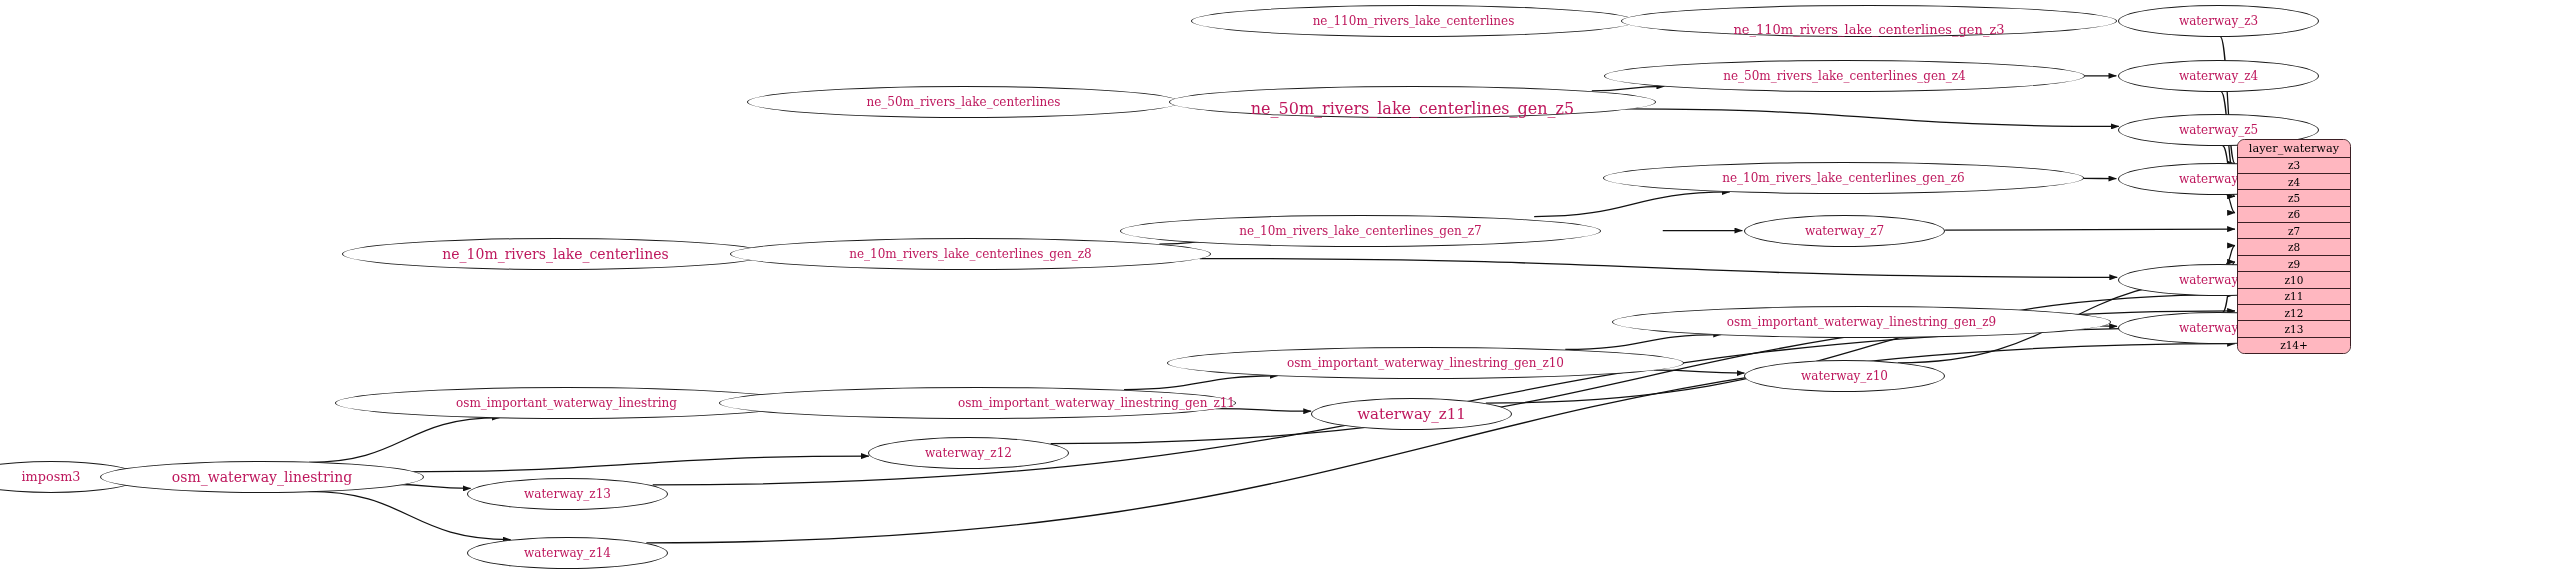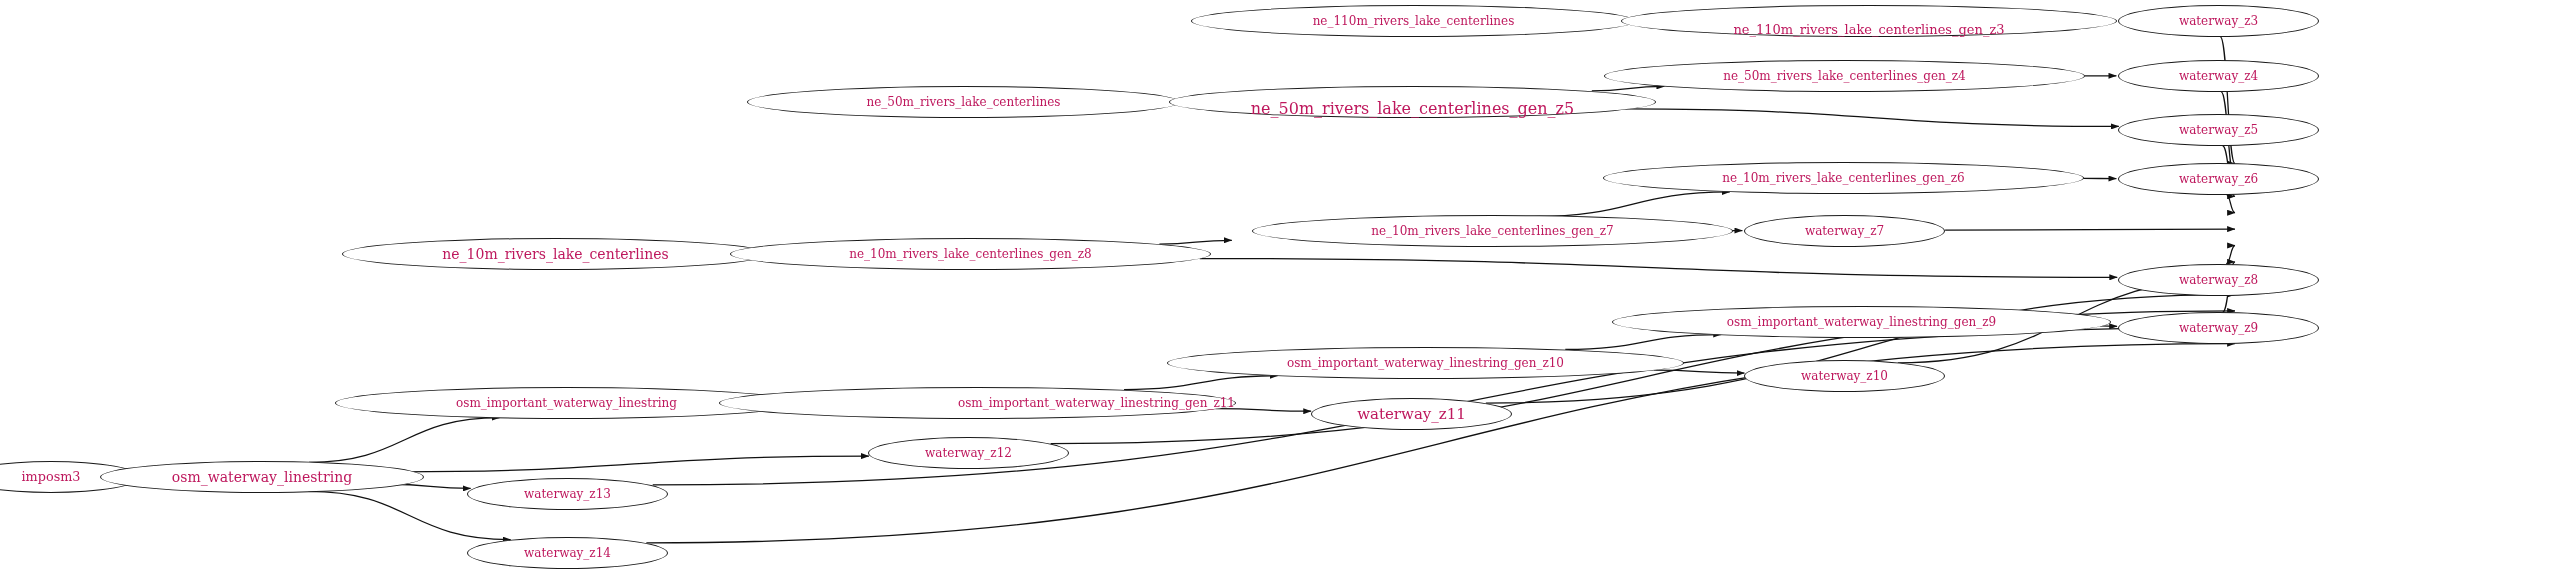--- a/index.html
+++ b/index.html
@@ -83,21 +83,21 @@
       </div>
       <div class="node" style="left: 1612px; top: 306px; width: 499px; height: 32px; font-size: 12px;">
         <span>osm_important_waterway_linestring_gen_z9</span>
       </div>
       <div class="node" style="left: 342px; top: 238px; width: 427px; height: 32px; font-size: 14px;">
         <span>ne_10m_rivers_lake_centerlines</span>
       </div>
       <div class="node" style="left: 730px; top: 238px; width: 481px; height: 32px; font-size: 12px;">
         <span>ne_10m_rivers_lake_centerlines_gen_z8</span>
       </div>
-      <div class="node" style="left: 1252px; top: 215px; width: 481px; height: 32px; font-size: 12px;">
+      <div class="node" style="left: 1120px; top: 215px; width: 481px; height: 32px; font-size: 12px;">
         <span>ne_10m_rivers_lake_centerlines_gen_z7</span>
       </div>
       <div class="node" style="left: 1603px; top: 162px; width: 481px; height: 32px; font-size: 12px;">
         <span>ne_10m_rivers_lake_centerlines_gen_z6</span>
       </div>
       <div class="node" style="left: 747px; top: 86px; width: 433px; height: 32px; font-size: 12px; align-items: center;">
         <span>ne_50m_rivers_lake_centerlines</span>
       </div>
       <div class="node" style="left: 1169px; top: 86px; width: 487px; height: 32px; font-size: 16px; align-items: flex-end;">
         <span>ne_50m_rivers_lake_centerlines_gen_z5</span>
@@ -142,14 +142,29 @@
         <span>waterway_z12</span>
       </div>
       <div class="node" style="left: 467px; top: 478px; width: 201px; height: 32px; font-size: 12px;">
         <span>waterway_z13</span>
       </div>
       <div class="node" style="left: 467px; top: 537px; width: 201px; height: 32px; font-size: 12px;">
         <span>waterway_z14</span>
       </div>
     </div>
 
+  <div class="tbl" id="layer-table" style="left: 2237px; top: 139px; width: 114px;">
+      <div class="row head" style="height: 16.5px; font-size: 11.3px;">layer_waterway</div>
+      <div class="row" style="height: 16.4px; font-size: 10.5px;">z3</div>
+      <div class="row" style="height: 16.4px; font-size: 10.5px;">z4</div>
+      <div class="row" style="height: 16.4px; font-size: 10.5px;">z5</div>
+      <div class="row" style="height: 16.4px; font-size: 10.5px;">z6</div>
+      <div class="row" style="height: 16.4px; font-size: 10.5px;">z7</div>
+      <div class="row" style="height: 16.4px; font-size: 10.5px;">z8</div>
+      <div class="row" style="height: 16.4px; font-size: 10.5px;">z9</div>
+      <div class="row" style="height: 16.4px; font-size: 10.5px;">z10</div>
+      <div class="row" style="height: 16.4px; font-size: 10.5px;">z11</div>
+      <div class="row" style="height: 16.4px; font-size: 10.5px;">z12</div>
+      <div class="row" style="height: 16.4px; font-size: 10.5px;">z13</div>
+      <div class="row" style="height: 16.4px; font-size: 10.5px;">z14+</div>
+    </div>
 </div>
 
 
 </body></html>

